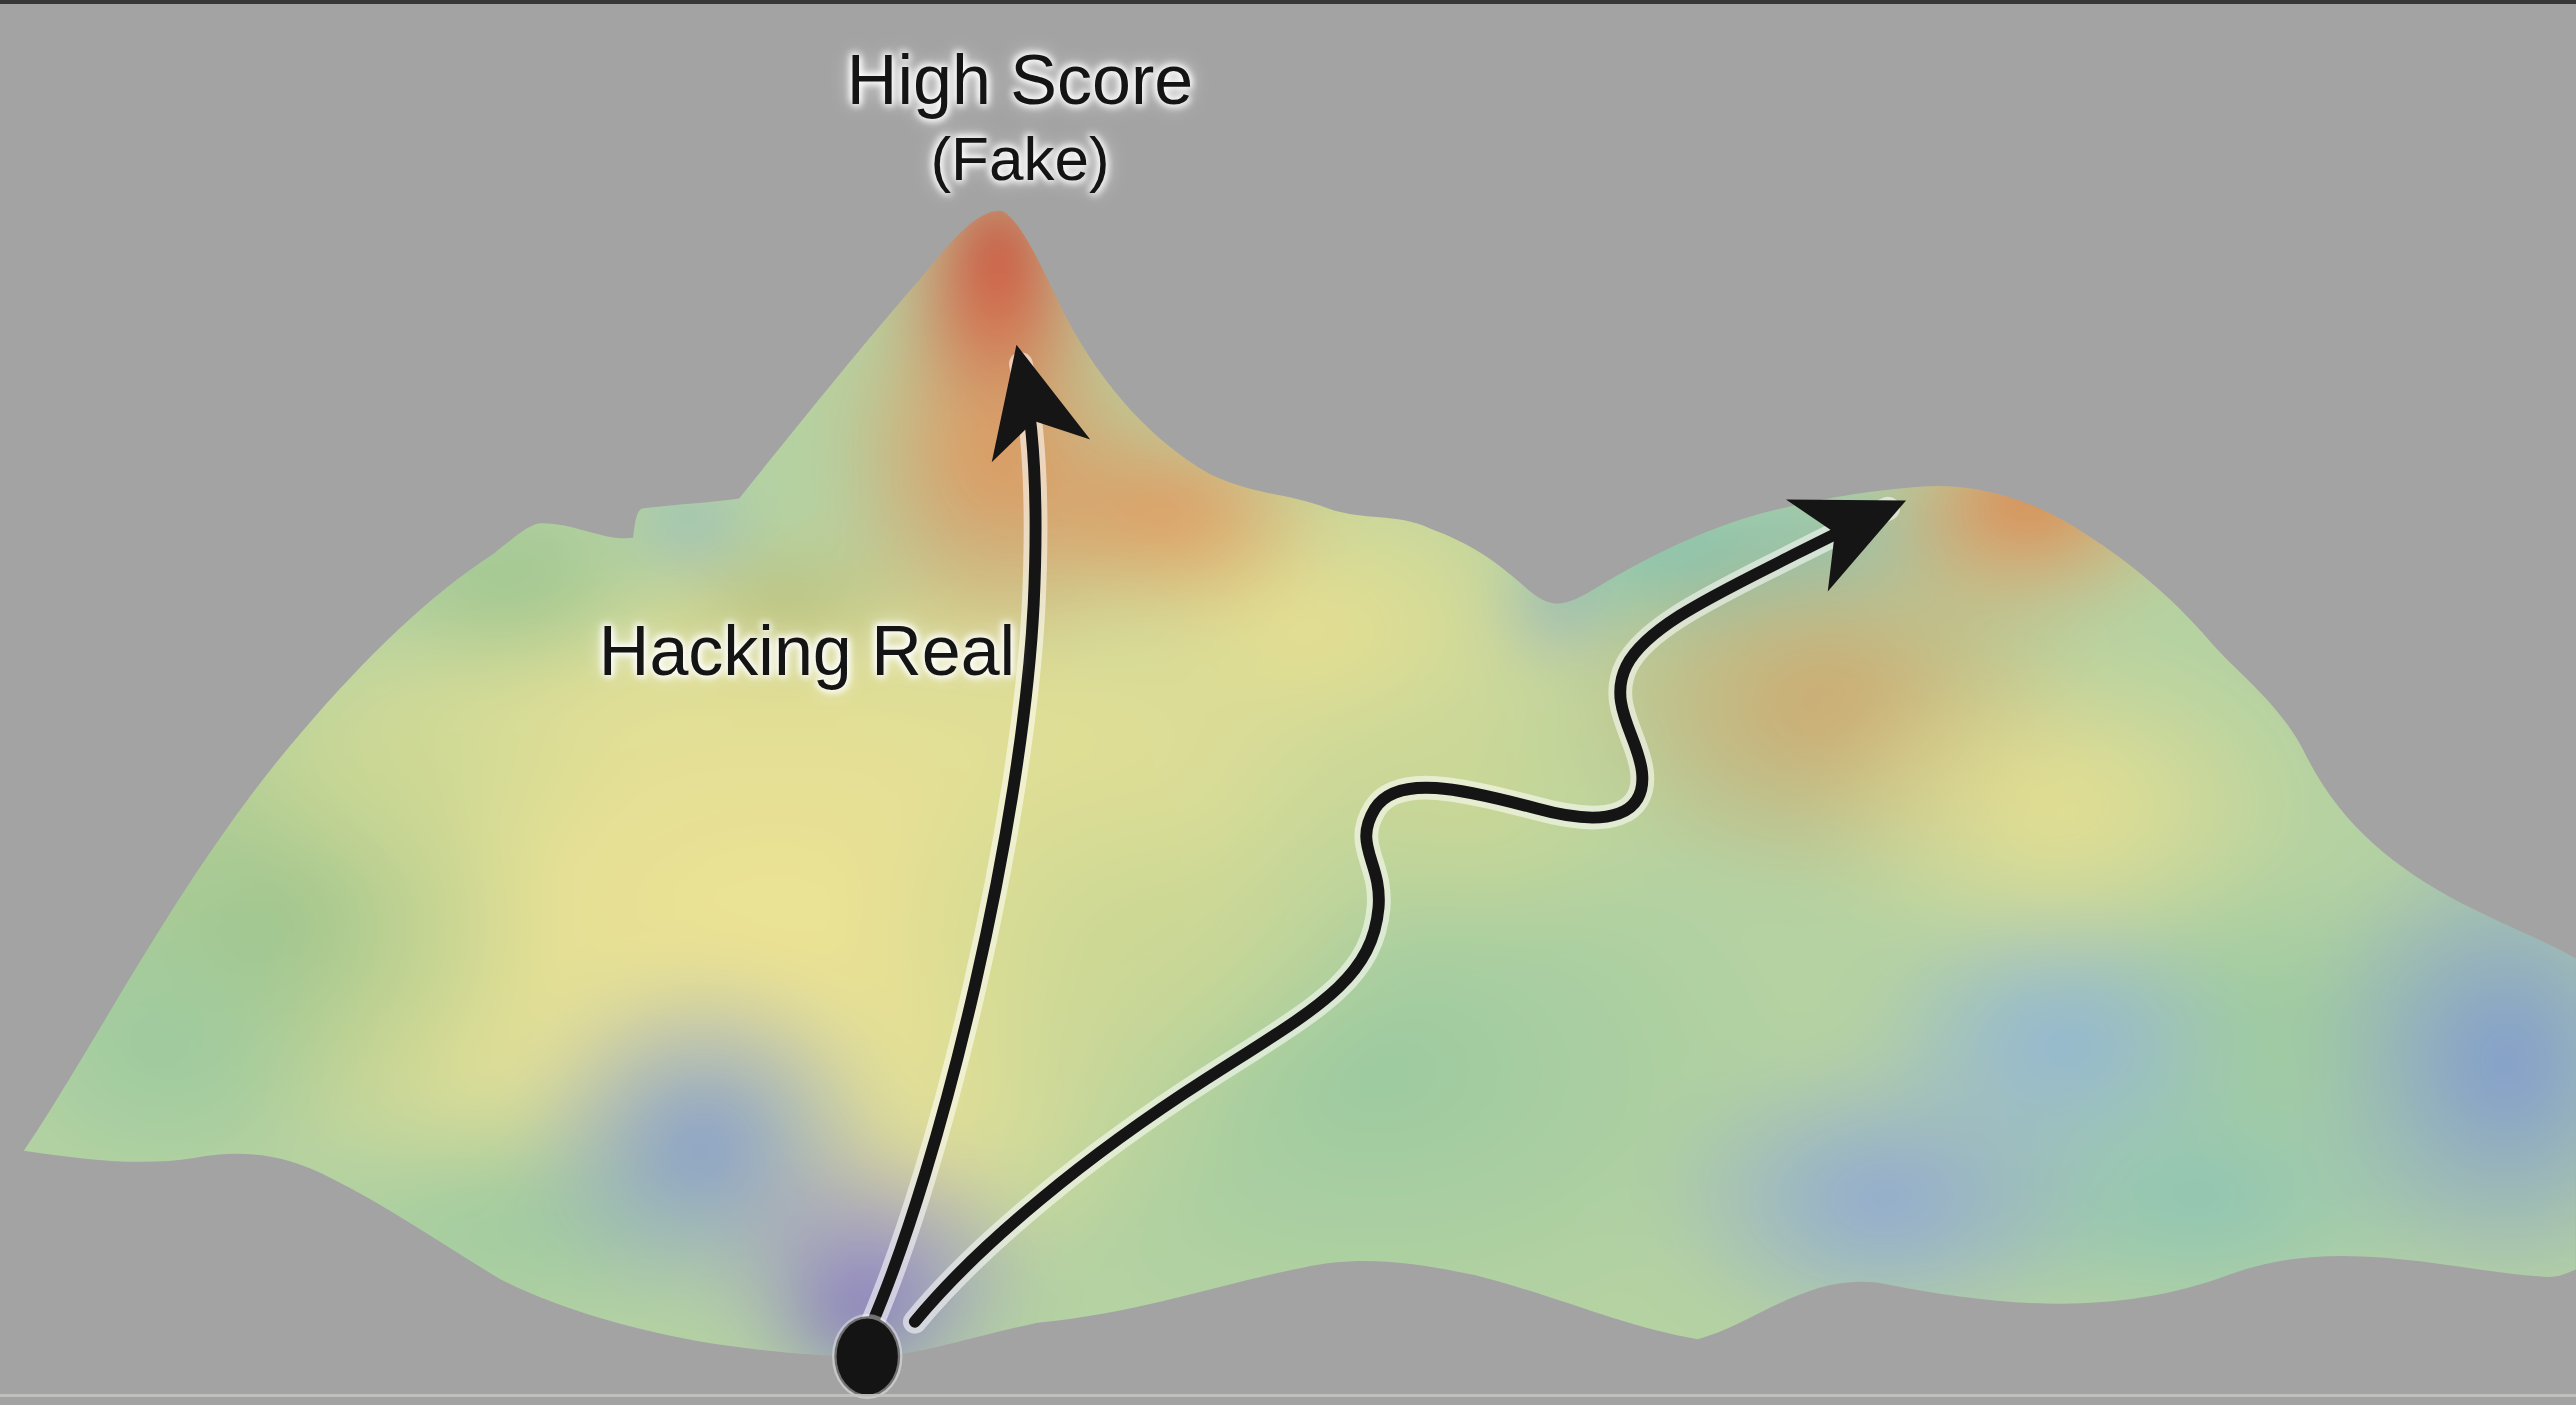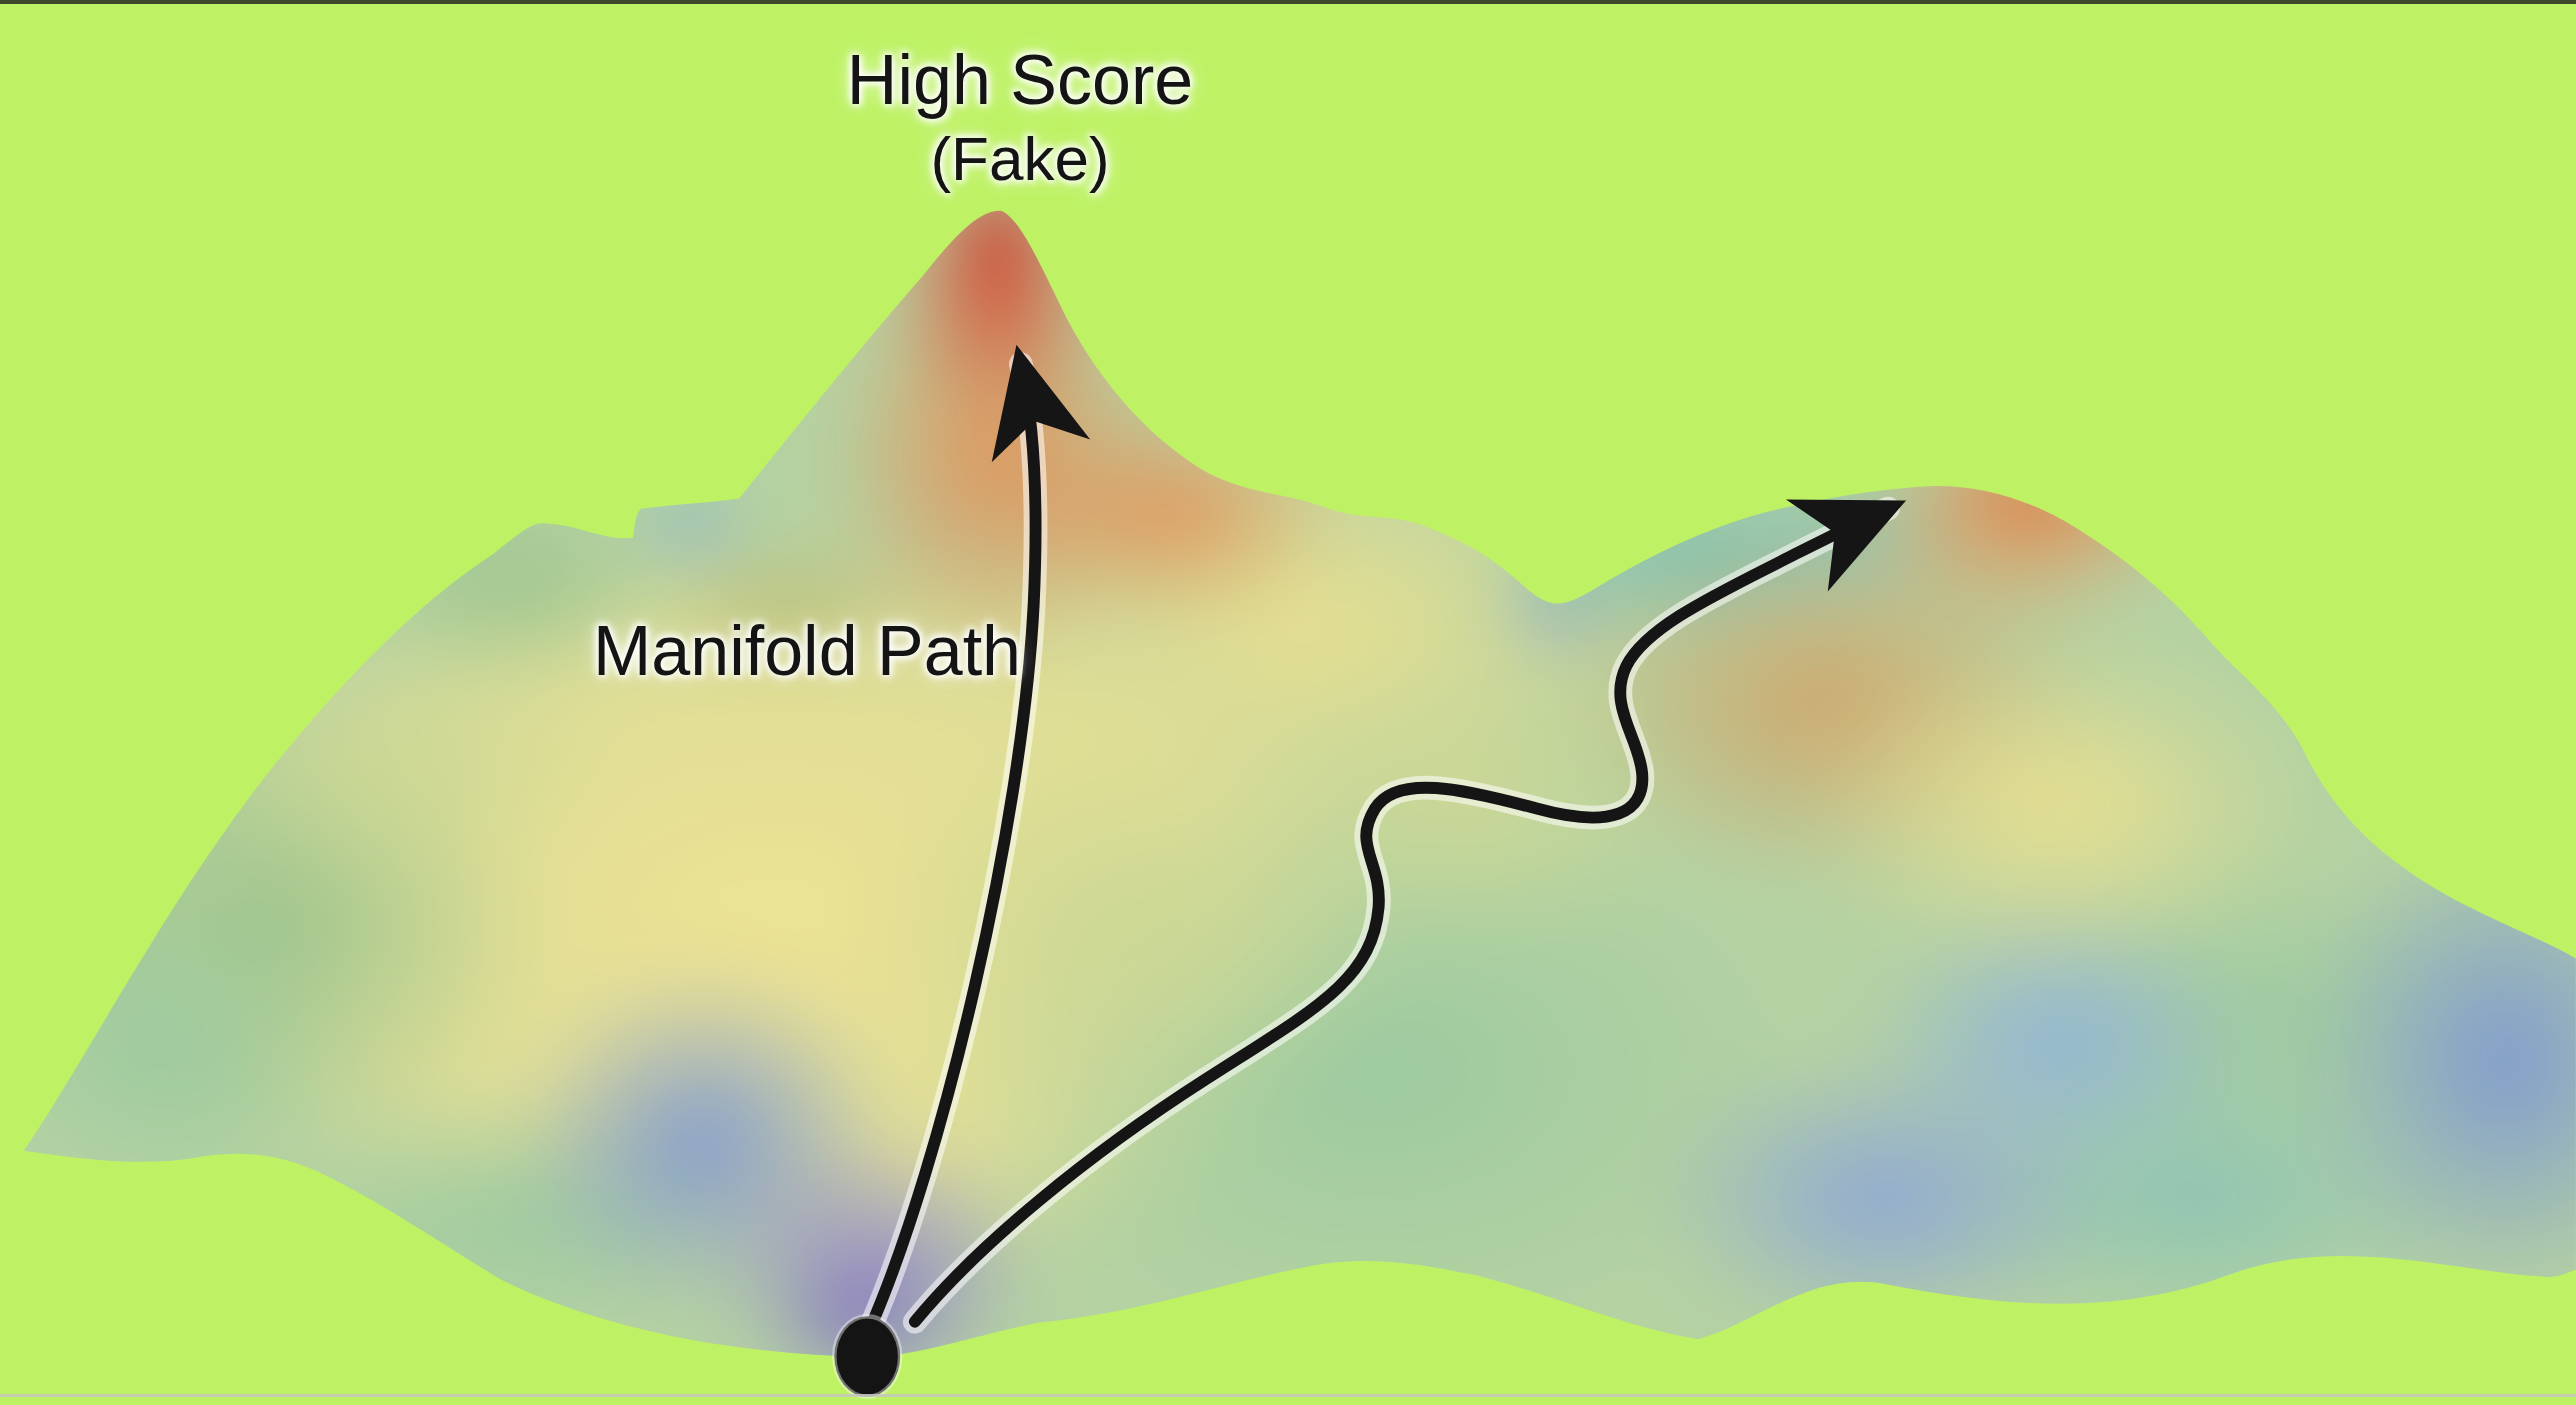--- a/index.html
+++ b/index.html
@@ -1,19 +1,19 @@
 <!DOCTYPE html>
 <html style="font-size:14.6px"><head>
 <meta charset="utf-8">
 <style>
   html,body{margin:0;padding:0;background:#ffffff;}
   .stage{
     position:relative;
     width:2576px;height:1405px;
-    background:#bef264;
+    background:#a3a3a3;
     overflow:hidden;
     font-family:"Liberation Sans", sans-serif;
   }
   .stage svg{position:absolute;left:0;top:0;display:block;}
   .edge-line-top{
     position:absolute;left:0;top:0;width:2576px;height:3.7px;
     background:#1d1d1d;opacity:.8;
   }
   .edge-line-bottom{
     position:absolute;left:0;top:1394px;width:2576px;height:2.7px;
@@ -238,18 +238,18 @@
   <div class="edge-line-top"></div>
   <div class="edge-line-bottom"></div>
 
   <div class="label lbl-high-score">
     <div class="l1">High Score</div>
     <div class="l2">(Fake)</div>
   </div>
 
 
   <div class="label lbl-hacking">
-    <div class="l1">Manifold Path</div>
+    <div class="l1">Hacking Real</div>
   </div>
 
 
 </div>
 
 
 </body></html>

